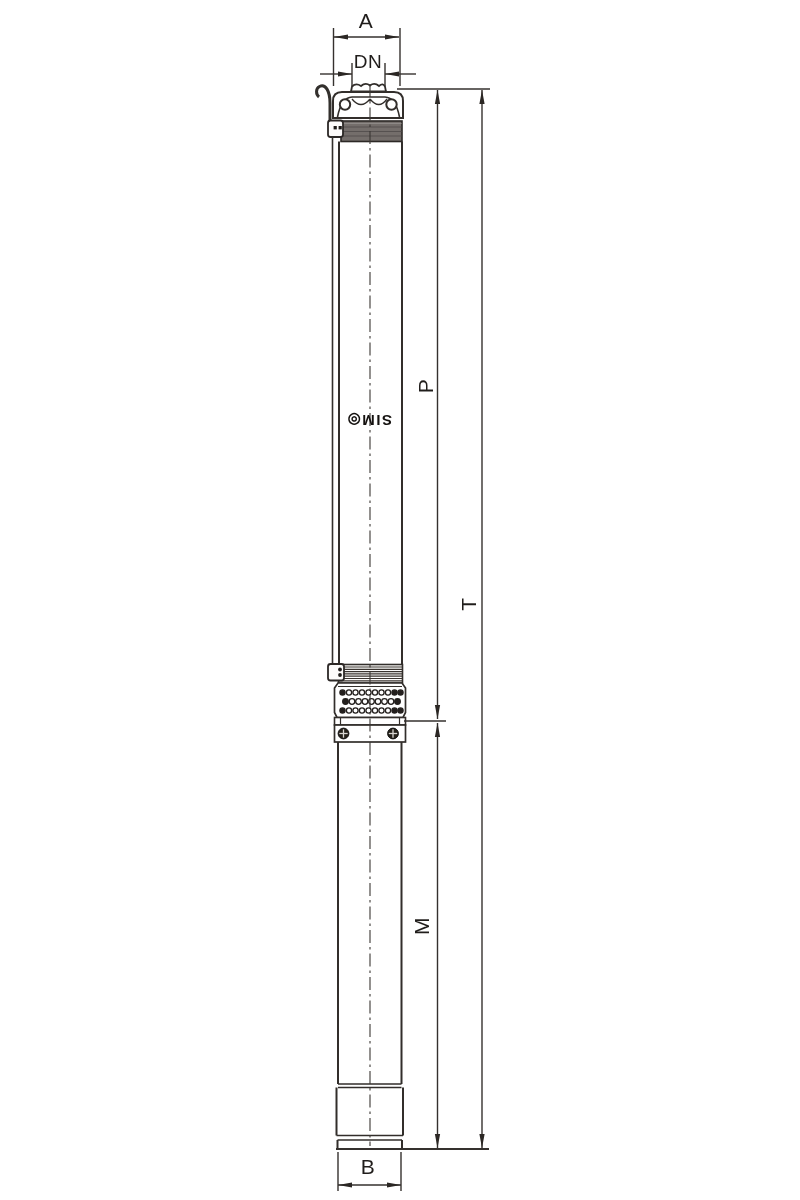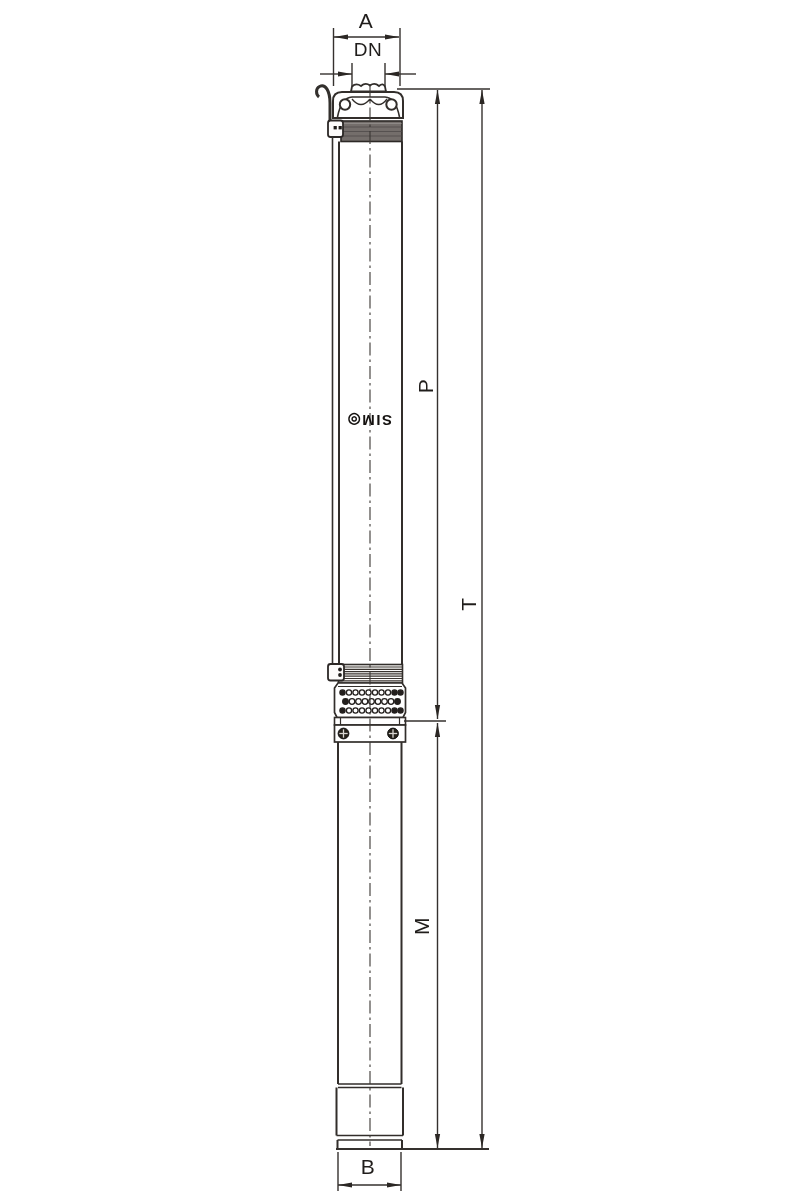--- a/index.html
+++ b/index.html
@@ -193,20 +193,20 @@
     <g stroke="#35312e" stroke-width="1.4">
       <line x1="338" y1="1152" x2="338" y2="1191"></line>
       <line x1="401" y1="1152" x2="401" y2="1191"></line>
       <line x1="338" y1="1185" x2="401" y2="1185"></line>
       <polygon points="338,1185 352,1182.4 352,1187.6" fill="#2b2724" stroke="none"></polygon>
       <polygon points="401,1185 387,1182.4 387,1187.6" fill="#2b2724" stroke="none"></polygon>
     </g>
   </svg>
 
   <span class="dim-label" style="left:366px;top:20px">A</span>
-  <span class="dim-label small" style="left:368px;top:49px">DN</span>
+  <span class="dim-label small" style="left:368px;top:61px">DN</span>
   <span class="dim-label vert" style="left:425px;top:386px">P</span>
   <span class="dim-label vert" style="left:468px;top:604px">T</span>
   <span class="dim-label vert" style="left:421px;top:926px">M</span>
   <span class="dim-label" style="left:368px;top:1166px">B</span>
 
   <span class="logo" style="left:369px;top:420px">SIM◎</span>
 </div>
 
 </body></html>

